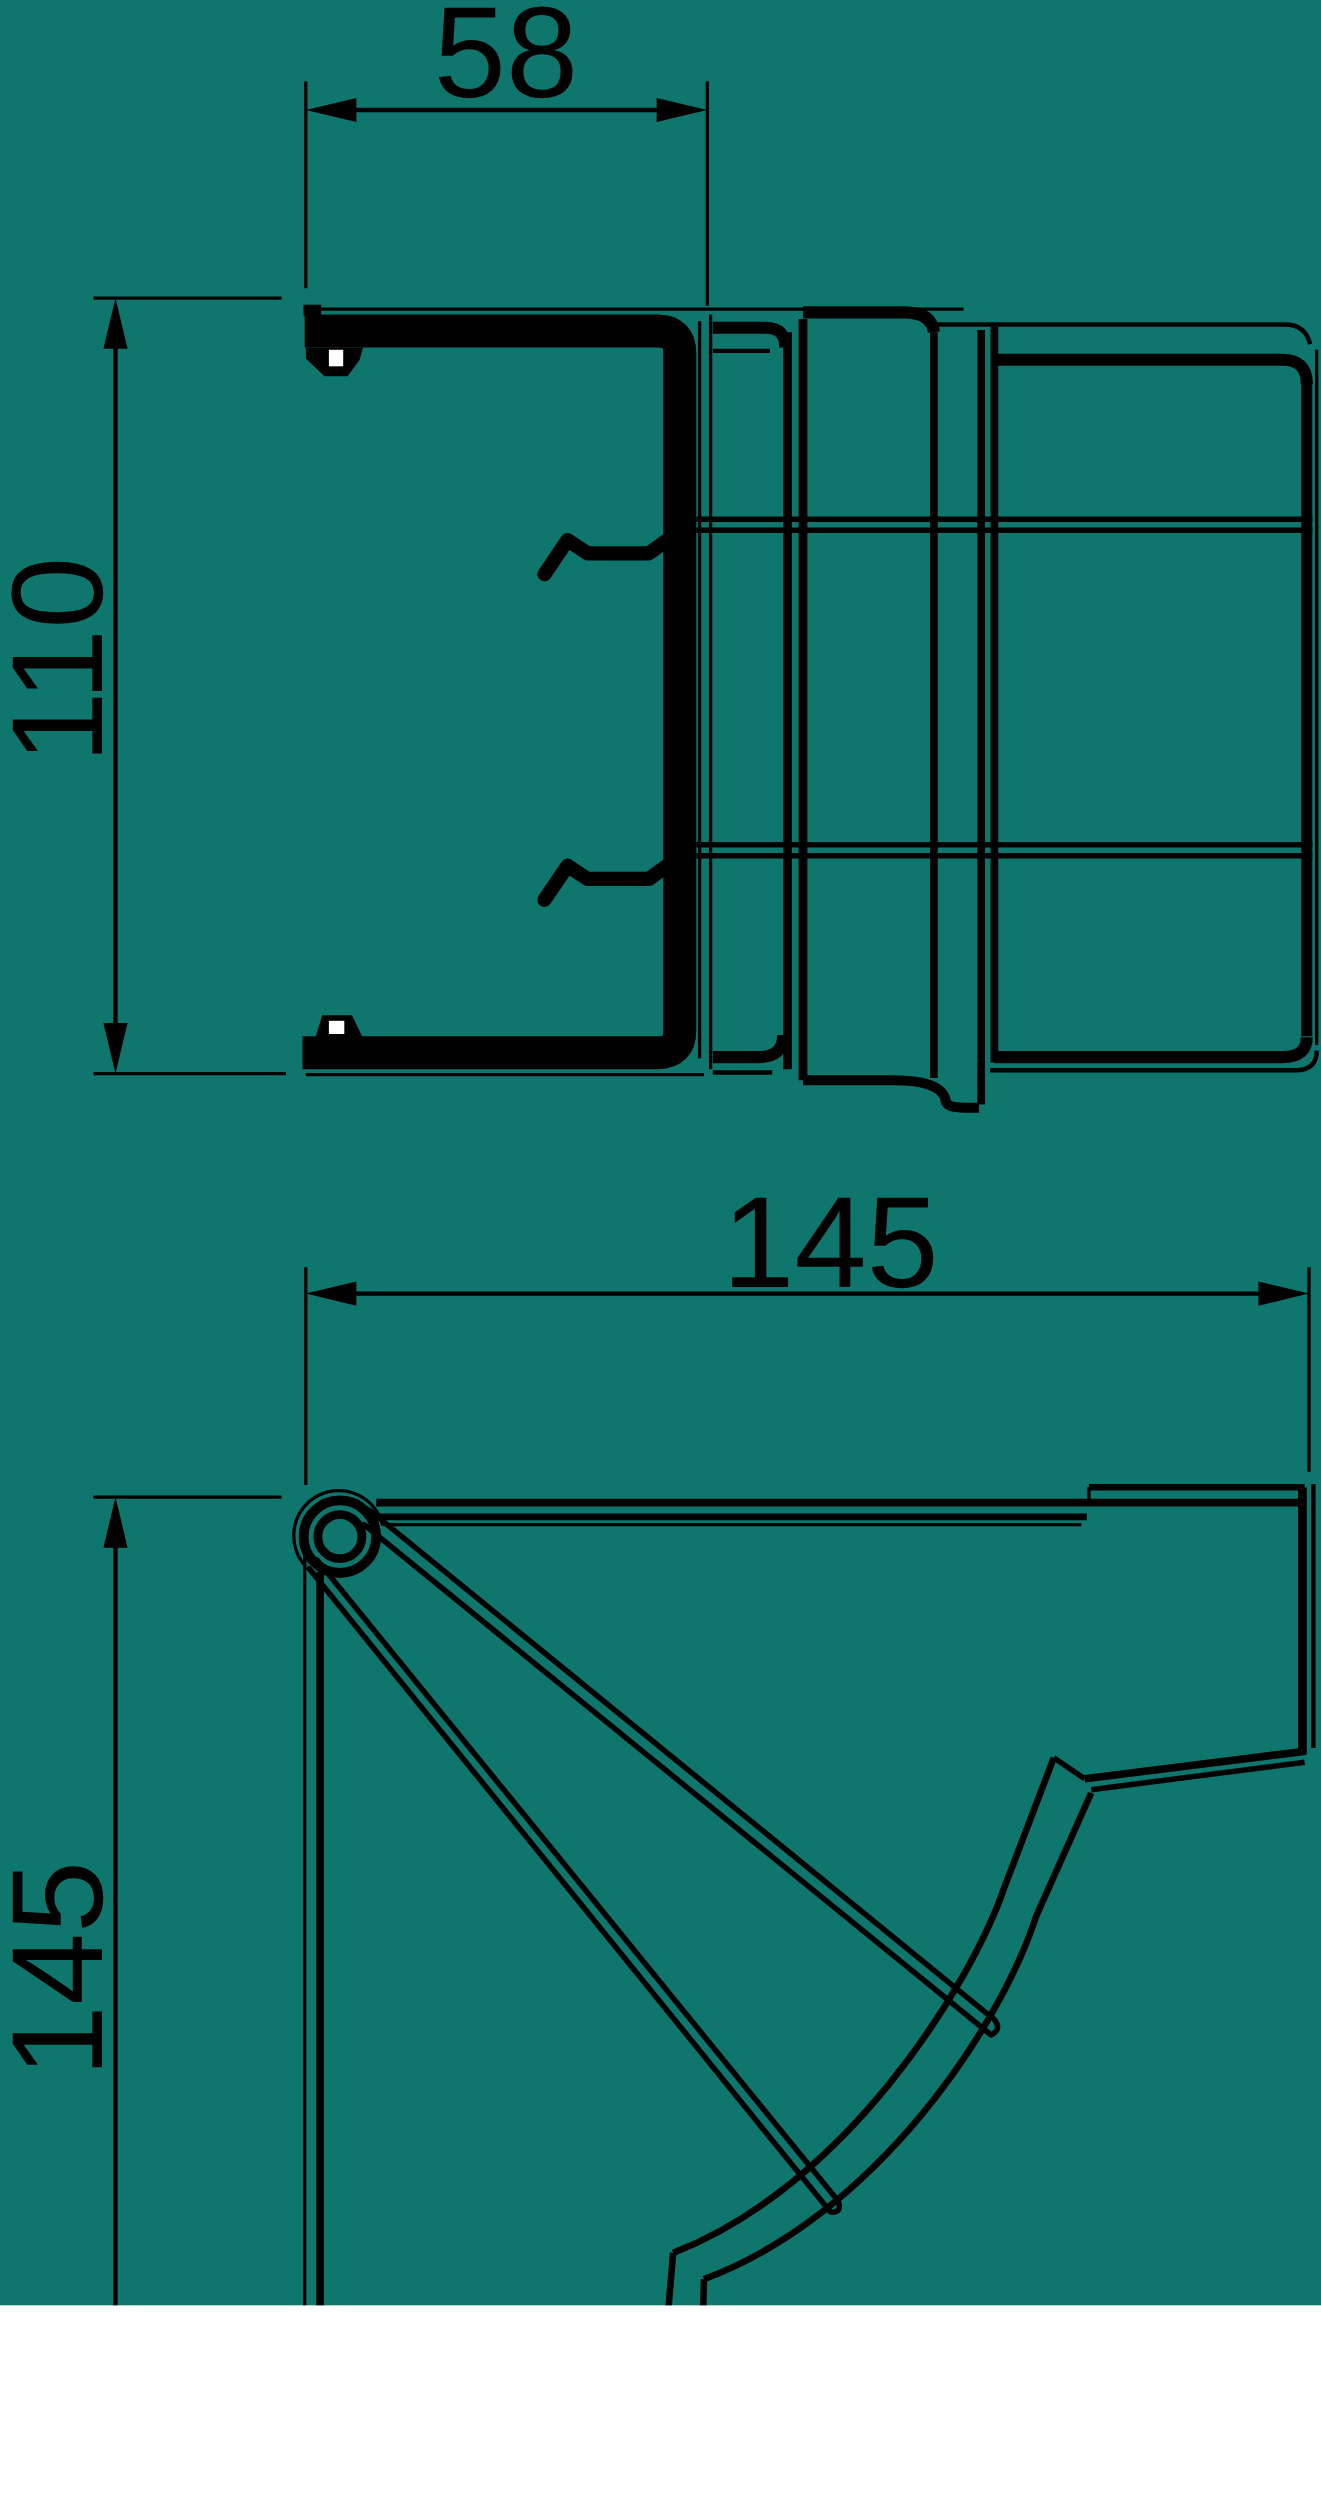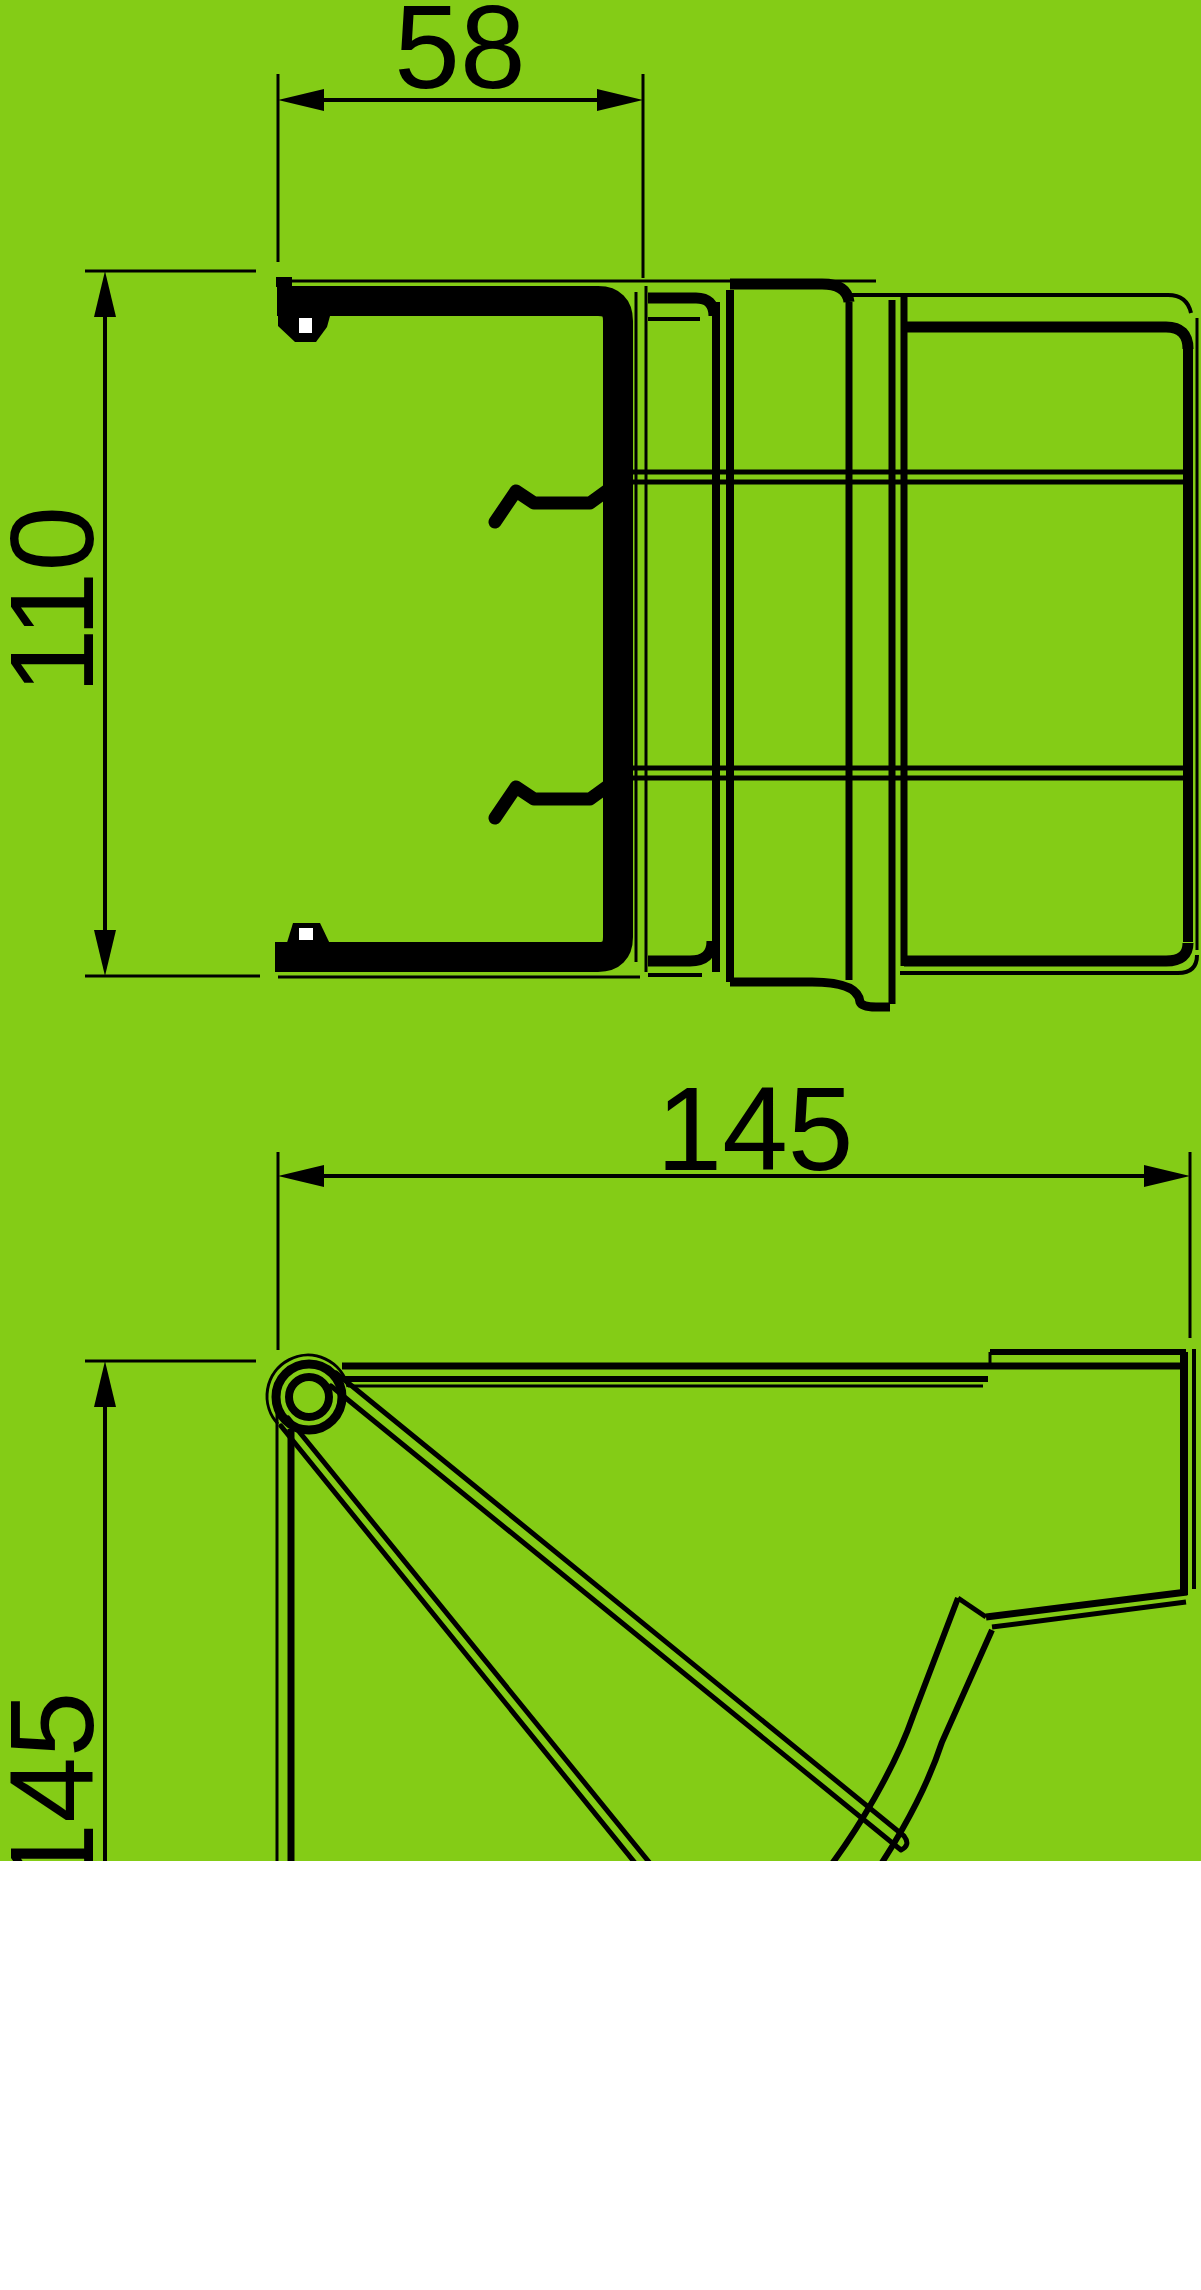--- a/index.html
+++ b/index.html
@@ -1,16 +1,16 @@
 <!DOCTYPE html>
 <html><head>
 <meta charset="utf-8">
 <style>
   html,body{margin:0;padding:0;background:#fff;}
-  .canvas{position:relative;width:1201px;height:1861px;background:#84cc16;overflow:hidden;}
+  .canvas{position:relative;width:1201px;height:2096px;background:#0f766e;overflow:hidden;}
   svg{display:block;}
   text{font-family:"Liberation Sans","DejaVu Sans",sans-serif;font-size:118px;fill:#000;}
 </style>
 </head>
 <body>
 
 <div class="canvas">
 <svg width="1201" height="2290" viewBox="0 0 1201 2290" xmlns="http://www.w3.org/2000/svg">
 
   <g stroke="#000" fill="none" stroke-linecap="butt">

